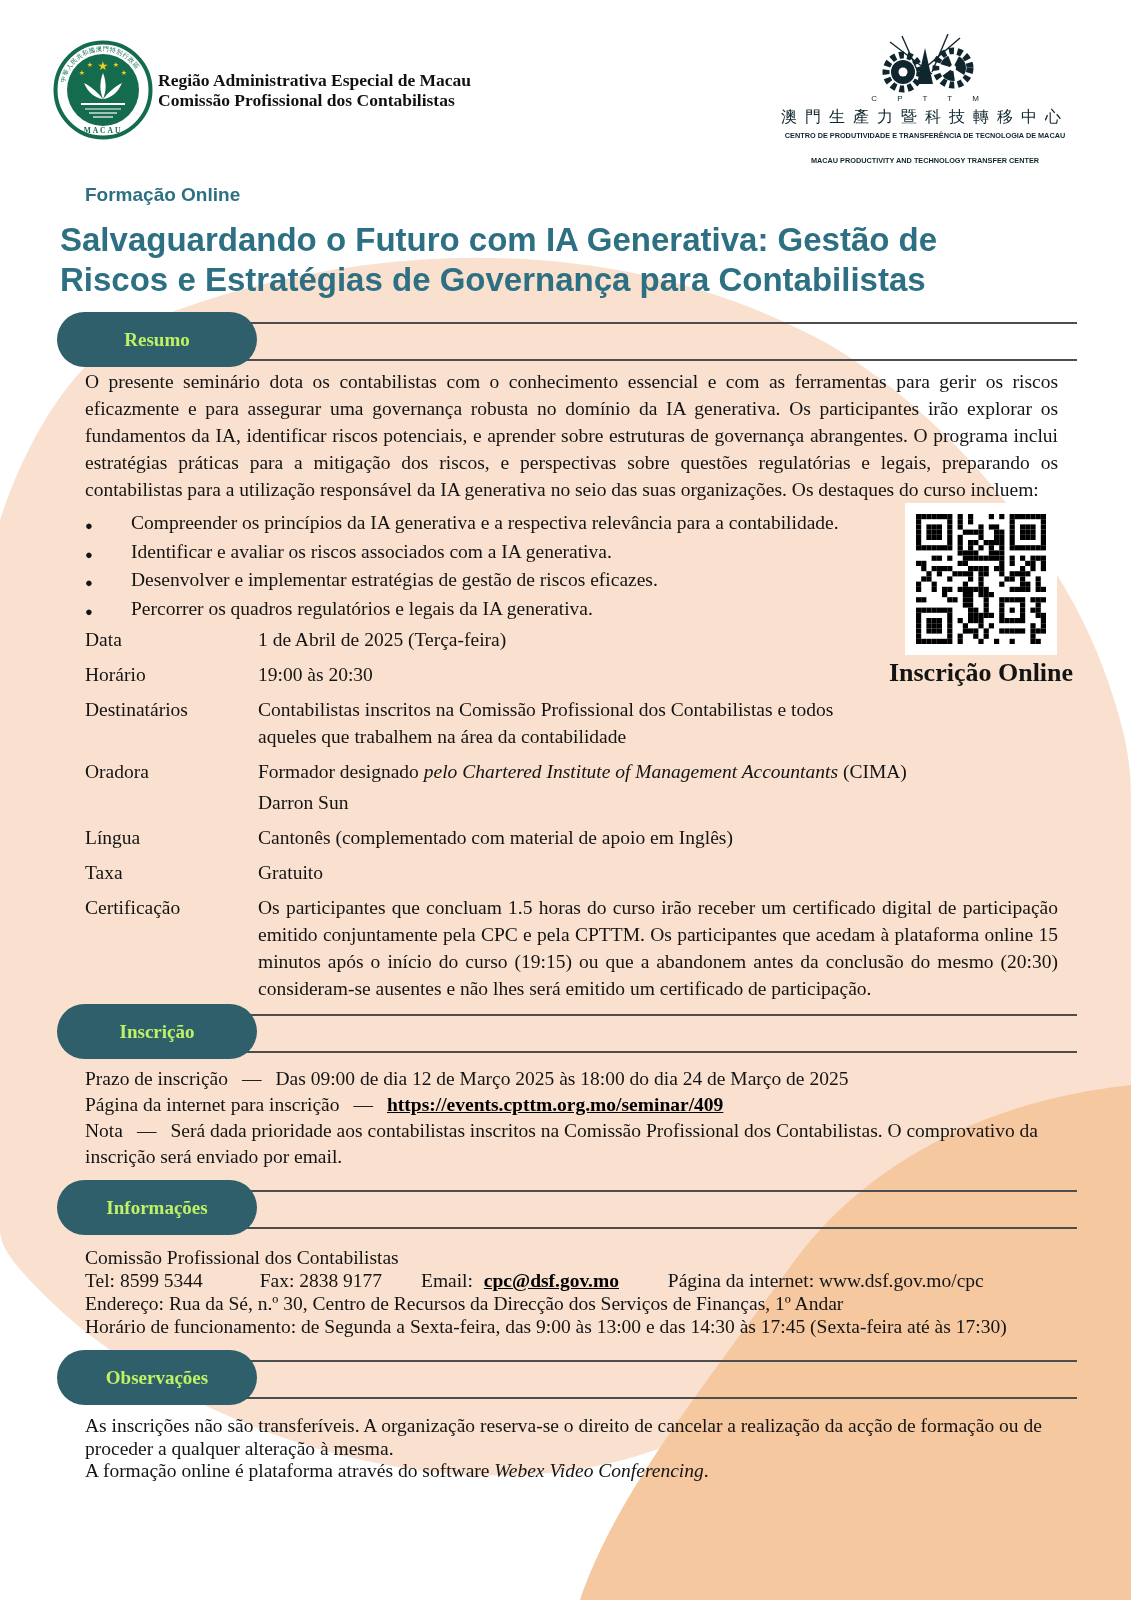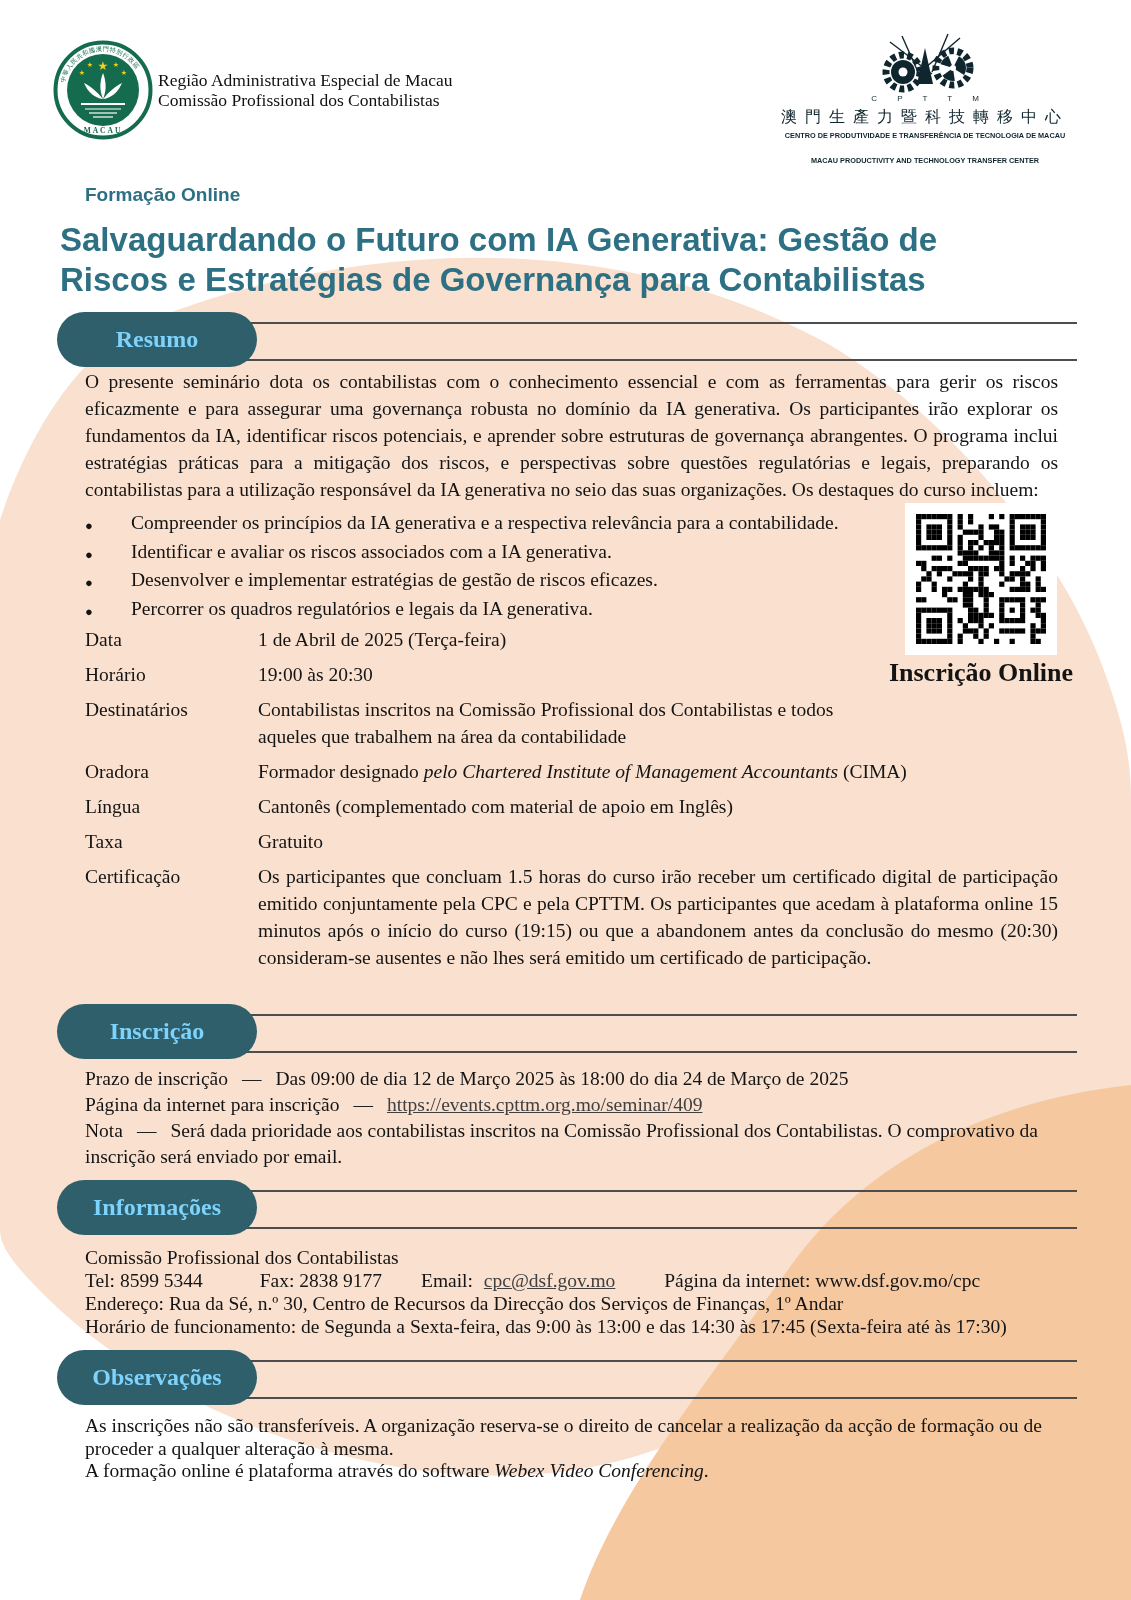--- a/index.html
+++ b/index.html
@@ -5,42 +5,42 @@
   html,body{margin:0;padding:0;background:#e8e8e8;}
   .page{
     position:relative;width:1131px;height:1600px;margin:0 auto;
     background:#ffffff;overflow:hidden;
     font-family:"Liberation Serif", serif;color:#141414;
   }
   .bg-svg{position:absolute;left:0;top:0;width:1131px;height:1600px;z-index:0;}
   .layer{position:absolute;z-index:2;}
 
   
-  .hdr-left-text{position:absolute;left:158px;top:70px;font-weight:normal;font-size:17.5px;line-height:20px;color:#111;}
+  .hdr-left-text{position:absolute;left:158px;top:70px;font-weight:bold;font-size:17.5px;line-height:20px;color:#111;}
   .cpttm{position:absolute;left:745px;top:34px;width:360px;text-align:center;color:#10262e;}
   .cpttm-acronym{font-family:"Liberation Sans",sans-serif;font-size:8px;letter-spacing:9px;padding-left:9px;margin-top:-2px;}
   .cpttm-cn{font-size:16px;letter-spacing:8px;margin-top:4px;white-space:nowrap;font-family:"Liberation Sans",sans-serif;}
   .cpttm-pt{font-family:"Liberation Sans",sans-serif;font-size:7.3px;font-weight:bold;margin-top:3px;white-space:nowrap;}
   .cpttm-en{font-family:"Liberation Sans",sans-serif;font-size:7.3px;font-weight:bold;margin-top:16px;}
 
   
   .kicker{position:absolute;left:85px;top:184px;font-family:"Liberation Sans",sans-serif;
     font-size:19px;font-weight:600;color:#2e7083;}
   .main-title{position:absolute;left:60px;right:60px;top:220px;text-align:left;
     font-family:"Liberation Sans",sans-serif;font-size:33px;line-height:40px;font-weight:600;color:#2e7083;}
 
   
   .sec{position:absolute;left:57px;right:54px;height:58px;}
   .sec .rule{position:absolute;left:32px;right:0;height:2px;background:#4d4d4d;}
   .sec .rule.r1{top:10px}
   .sec .rule.r2{top:47px}
   .sec .pill{
     position:absolute;left:0;top:0;min-width:200px;height:55px;line-height:55px;
-    background:#2e5f6b;border-radius:29px;color:#7dd3fc;text-align:center;
-    font-weight:bold;font-size:24px;padding:0 28px;box-sizing:border-box;
+    background:#2e5f6b;border-radius:29px;color:#bef264;text-align:center;
+    font-weight:bold;font-size:19px;padding:0 28px;box-sizing:border-box;
   }
 
   
   .resumo-body{position:absolute;left:85px;width:973px;top:368px;font-size:19.5px;line-height:27px;text-align:justify;}
   .bullets{position:absolute;left:85px;width:830px;top:510px;font-size:19.5px;line-height:25.5px;}
   .bullet-row{display:flex;}
   .bullet-dot{width:46px;flex:none;font-size:13px;padding-top:3px;}
 
   
   .qr-box{position:absolute;left:905px;top:503px;width:152px;height:152px;background:#fff;padding:0;}
@@ -55,21 +55,21 @@
   .dvalue.just{text-align:justify;}
   .oradora-name{margin-top:4px;}
   .it{font-style:italic;}
 
   
   .textblock{position:absolute;left:85px;width:992px;font-size:19.5px;}
   .insc-body{top:1066px;line-height:26px;}
   .info-body{top:1246px;line-height:23px;}
   .obs-body{top:1415px;line-height:22.5px;}
   .seg{display:inline-block;}
-  a.lnk{color:#404040;text-decoration:underline;cursor:pointer;}
+  a.lnk{color:#000000;text-decoration:underline;cursor:pointer;font-weight:bold;}
   .dash{display:inline-block;margin:0 14px;}
 </style>
 </head>
 <body>
 
 <div class="page">
 
   <svg class="bg-svg" viewBox="0 0 1131 1600" aria-hidden="true">
     <path fill="#f9e0cf" d="M 150,320
       C 360,238 620,228 830,345
@@ -495,20 +495,21 @@
       <div class="dvalue">19:00 às 20:30</div>
     </div>
     <div class="drow">
       <div class="dlabel">Destinatários</div>
       <div class="dvalue narrow">Contabilistas inscritos na Comissão Profissional dos Contabilistas e todos aqueles que trabalhem na área da contabilidade</div>
     </div>
     <div class="drow">
       <div class="dlabel">Oradora</div>
       <div class="dvalue">
         <div><span>Formador designado </span><span class="it">pelo Chartered Institute of Management Accountants</span><span> (CIMA)</span></div>
+        <div class="oradora-name">Darron Sun</div>
       </div>
     </div>
     <div class="drow">
       <div class="dlabel">Língua</div>
       <div class="dvalue">Cantonês (complementado com material de apoio em Inglês)</div>
     </div>
     <div class="drow">
       <div class="dlabel">Taxa</div>
       <div class="dvalue">Gratuito</div>
     </div>

